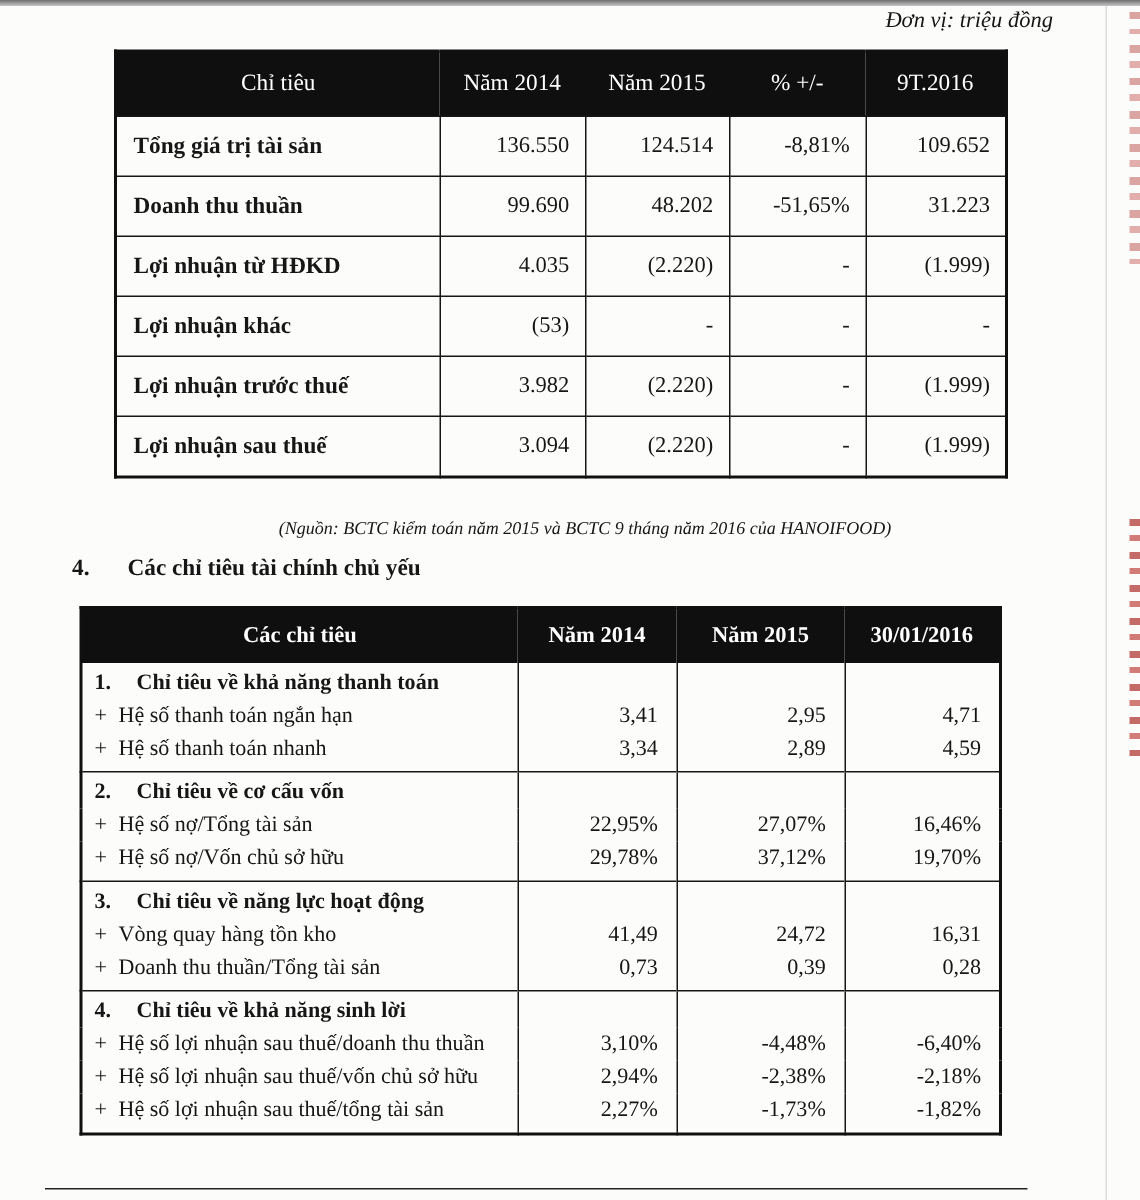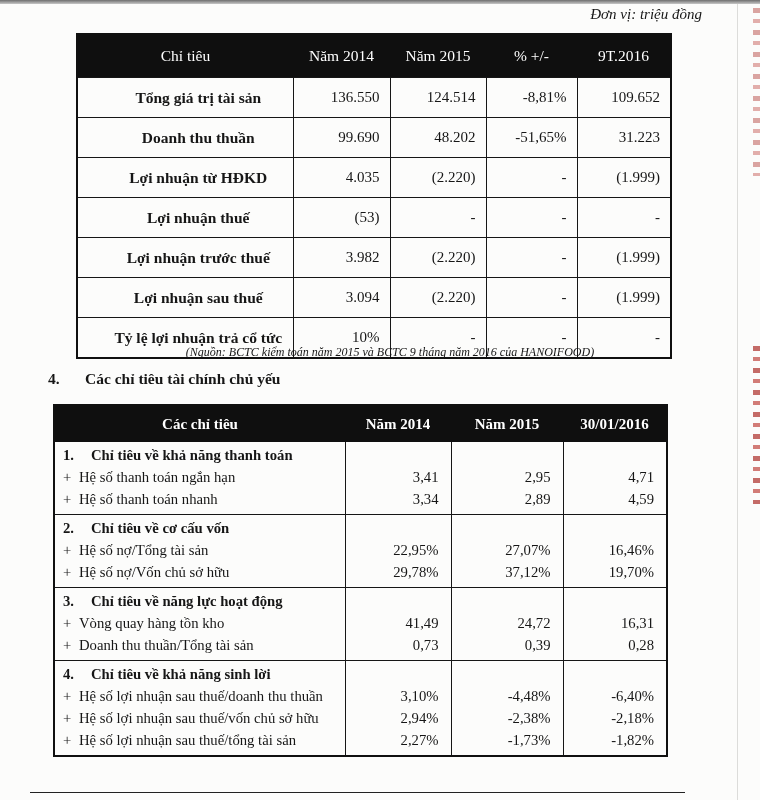--- a/index.html
+++ b/index.html
@@ -20,21 +20,21 @@
   .red-marks.m2{top:346px;height:158px;}
 
   .unit-label{position:absolute;top:6px;right:58px;font-style:italic;font-size:15px;}
 
   
   table{border-collapse:collapse;table-layout:fixed;}
   .t1{position:absolute;left:76px;top:33px;width:594px;border:2.5px solid #101010;}
   .t1 th{background:#0f0f0f;color:#fff;font-weight:normal;font-size:15.5px;
     height:42px;text-align:center;padding:0;}
   .t1 td{border:1.5px solid #161616;height:37px;font-size:15px;vertical-align:middle;}
-  .t1 td.lbl{font-weight:bold;font-size:15.5px;padding-left:27px;text-align:center;}
+  .t1 td.lbl{font-weight:bold;font-size:15.5px;padding-left:11px;text-align:left;}
   .t1 td.num{text-align:right;padding-right:10px;}
 
   .source-note{position:absolute;top:345px;left:50px;width:680px;text-align:center;
     font-style:italic;font-size:12px;}
 
   .section-heading{position:absolute;top:370px;left:48px;font-weight:bold;font-size:15.5px;}
   .section-heading .no{display:inline-block;width:37px;}
 
   
   .t2{position:absolute;left:53px;top:404px;width:613px;border:2px solid #101010;}
@@ -98,46 +98,39 @@
       <td class="num">31.223</td>
     </tr>
     <tr>
       <td class="lbl">Lợi nhuận từ HĐKD</td>
       <td class="num">4.035</td>
       <td class="num">(2.220)</td>
       <td class="num">-</td>
       <td class="num">(1.999)</td>
     </tr>
     <tr>
-      <td class="lbl">Lợi nhuận thuế</td>
+      <td class="lbl">Lợi nhuận khác</td>
       <td class="num">(53)</td>
       <td class="num">-</td>
       <td class="num">-</td>
       <td class="num">-</td>
     </tr>
     <tr>
       <td class="lbl">Lợi nhuận trước thuế</td>
       <td class="num">3.982</td>
       <td class="num">(2.220)</td>
       <td class="num">-</td>
       <td class="num">(1.999)</td>
     </tr>
     <tr>
       <td class="lbl">Lợi nhuận sau thuế</td>
       <td class="num">3.094</td>
       <td class="num">(2.220)</td>
       <td class="num">-</td>
       <td class="num">(1.999)</td>
-    </tr>
-    <tr>
-      <td class="lbl">Tỷ lệ lợi nhuận trả cổ tức</td>
-      <td class="num">10%</td>
-      <td class="num">-</td>
-      <td class="num">-</td>
-      <td class="num">-</td>
     </tr>
   </tbody>
 </table>
 
 <div class="source-note">(Nguồn: BCTC kiểm toán năm 2015 và BCTC 9 tháng năm 2016 của HANOIFOOD)</div>
 
 <div class="section-heading">
   <span class="no">4.</span><span>Các chỉ tiêu tài chính chủ yếu</span>
 </div>
 

